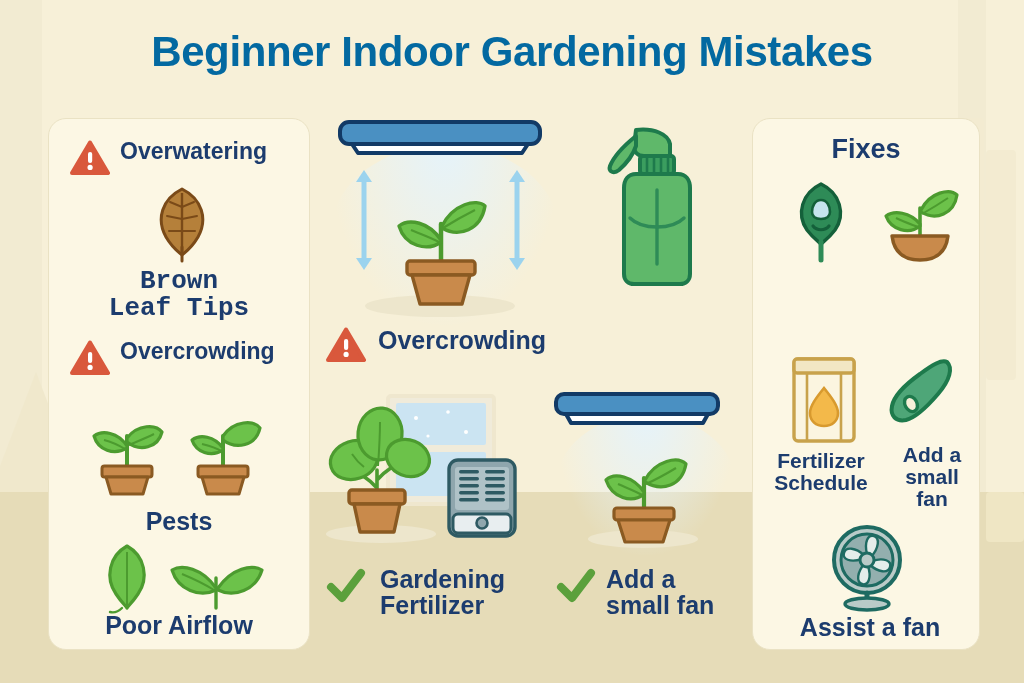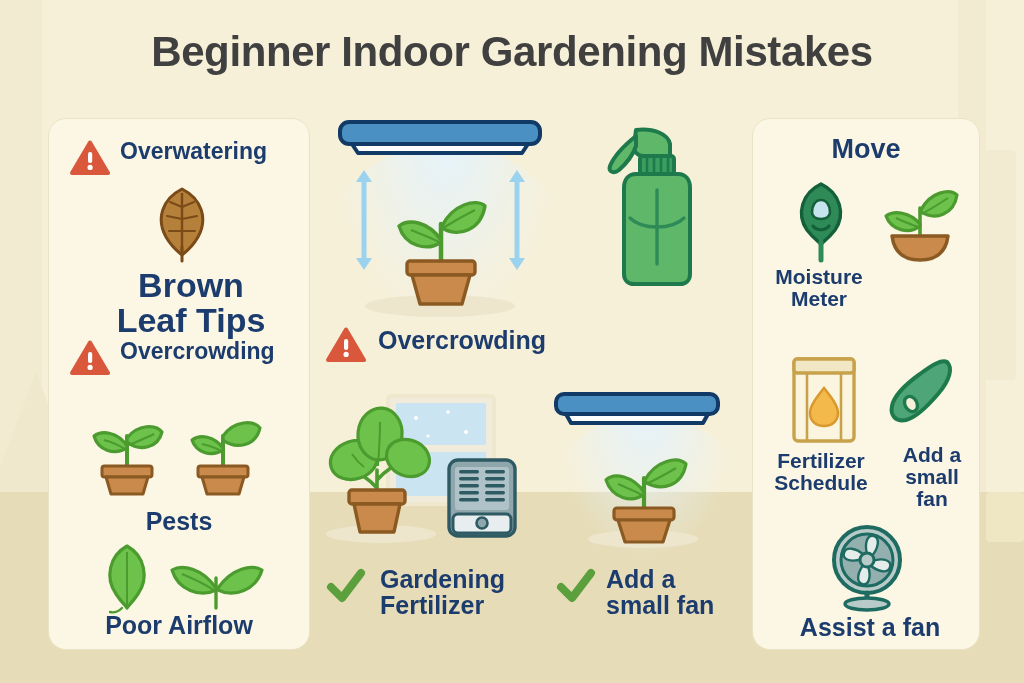--- a/index.html
+++ b/index.html
@@ -34,21 +34,21 @@
     position: absolute;
     width: 0; height: 0;
     border-left: 46px solid transparent;
     border-right: 46px solid transparent;
     border-bottom: 120px solid #F0E8CC;
   }
   
   .title {
     position: absolute; left: 0; right: 0; top: 28px;
     text-align: center;
-    color: #404040;
+    color: #0369a1;
     font-size: 42px;
     font-weight: bold;
     letter-spacing: -0.4px;
     white-space: nowrap;
   }
   
   .panel {
     position: absolute;
     background: #FCF7E4;
     border: 1.5px solid #EAE2C4;
@@ -129,21 +129,21 @@
   <div class="lbl l" style="left:120px; top:140px; font-size:23px;">Overwatering</div>
 
   <div class="icon" style="left:150px; top:185px; width:64px; height:78px;">
     <svg viewBox="0 0 64 78">
       <path d="M32 4 C52 14 58 34 48 52 C41 64 34 68 32 70 C30 68 23 64 16 52 C6 34 12 14 32 4 Z" fill="#B5803A" stroke="#7A4A18" stroke-width="3" stroke-linejoin="round"></path>
       <path d="M32 8 L32 70" stroke="#7A4A18" stroke-width="2.4" fill="none"></path>
       <path d="M32 22 L44 17 M32 34 L47 31 M32 46 L45 46 M32 22 L20 17 M32 34 L17 31 M32 46 L19 46" stroke="#7A4A18" stroke-width="2" fill="none" stroke-linecap="round"></path>
       <path d="M32 62 L32 76" stroke="#7A4A18" stroke-width="3" stroke-linecap="round"></path>
     </svg>
   </div>
-  <div class="lbl c" style="left:70px; top:268px; width:242px; font-size:34px;">Brown
+  <div class="lbl c" style="left:58px; top:268px; width:242px; font-size:26px;font-family:Liberation Mono, monospace;">Brown
 Leaf Tips</div>
 
   <div class="warn" style="left:70px; top:340px;">
     <svg viewBox="0 0 40 36">
       <path d="M20 2.5 L38 33 L2 33 Z" fill="#D9583C" stroke="#D9583C" stroke-width="4" stroke-linejoin="round"></path>
       <rect x="18" y="12" width="4.2" height="11" rx="2.1" fill="#FFFFFF"></rect>
       <circle cx="20.1" cy="27.4" r="2.6" fill="#FFFFFF"></circle>
     </svg>
   </div>
   <div class="lbl l" style="left:120px; top:340px; font-size:23px;">Overcrowding</div>
@@ -318,32 +318,30 @@
   </div>
   <div class="check" style="left:556px; top:566px;">
     <svg viewBox="0 0 40 40">
       <path d="M5 21 L16 32 L35 7" stroke="#5BA03C" stroke-width="8" fill="none" stroke-linecap="round" stroke-linejoin="round"></path>
     </svg>
   </div>
   <div class="lbl l" style="left:606px; top:566px; font-size:25px;">Add a
 small fan</div>
 
   <div class="panel" id="panel-right"></div>
-  <div class="panel-title" style="left:752px; width:228px; top:134px;">Move</div>
+  <div class="panel-title" style="left:752px; width:228px; top:134px;">Fixes</div>
 
   <div class="icon" style="left:789px; top:180px; width:64px; height:82px;">
     <svg viewBox="0 0 64 82">
       <path d="M32 4 C51 13 57 34 46 50 C40 58 34 62 32 64 C30 62 24 58 18 50 C7 34 13 13 32 4 Z" fill="#2E8B57" stroke="#14603A" stroke-width="3.4" stroke-linejoin="round"></path>
       <path d="M32 20 C38 20 41 26 41 32 C41 36 38 39 32 39 C26 39 23 36 23 32 C23 26 26 20 32 20 Z" fill="#C5E4EE" stroke="#14603A" stroke-width="2.6"></path>
       <path d="M24 46 C28 51 36 51 40 46" stroke="#14603A" stroke-width="3.2" fill="none" stroke-linecap="round"></path>
       <path d="M32 62 L32 80" stroke="#2E8B57" stroke-width="5" stroke-linecap="round"></path>
     </svg>
   </div>
-  <div class="lbl c" style="left:764px; top:266px; width:110px; font-size:21px;">Moisture
-Meter</div>
 
   <div class="icon" style="left:876px; top:180px; width:88px; height:82px;">
     <svg viewBox="0 0 88 82">
       <path d="M44 58 C44 44 44 36 44 28" stroke="#4C9B2F" stroke-width="3.6" fill="none" stroke-linecap="round"></path>
       <path d="M44 44 C34 32 18 30 10 36 C15 50 33 55 44 46 Z" fill="#6CC24A" stroke="#4C9B2F" stroke-width="3.2" stroke-linejoin="round"></path>
       <path d="M45 30 C54 12 74 8 81 15 C78 34 60 41 45 32 Z" fill="#6CC24A" stroke="#4C9B2F" stroke-width="3.2" stroke-linejoin="round"></path>
       <path d="M20 38 C28 42 37 45 42 47" stroke="#4C9B2F" stroke-width="2" fill="none"></path>
       <path d="M72 18 C63 24 53 30 46 34" stroke="#4C9B2F" stroke-width="2" fill="none"></path>
       <path d="M16 56 L72 56 C70 72 60 80 44 80 C28 80 18 72 16 56 Z" fill="#C98A4B" stroke="#8A5A22" stroke-width="3.4" stroke-linejoin="round"></path>
     </svg>

